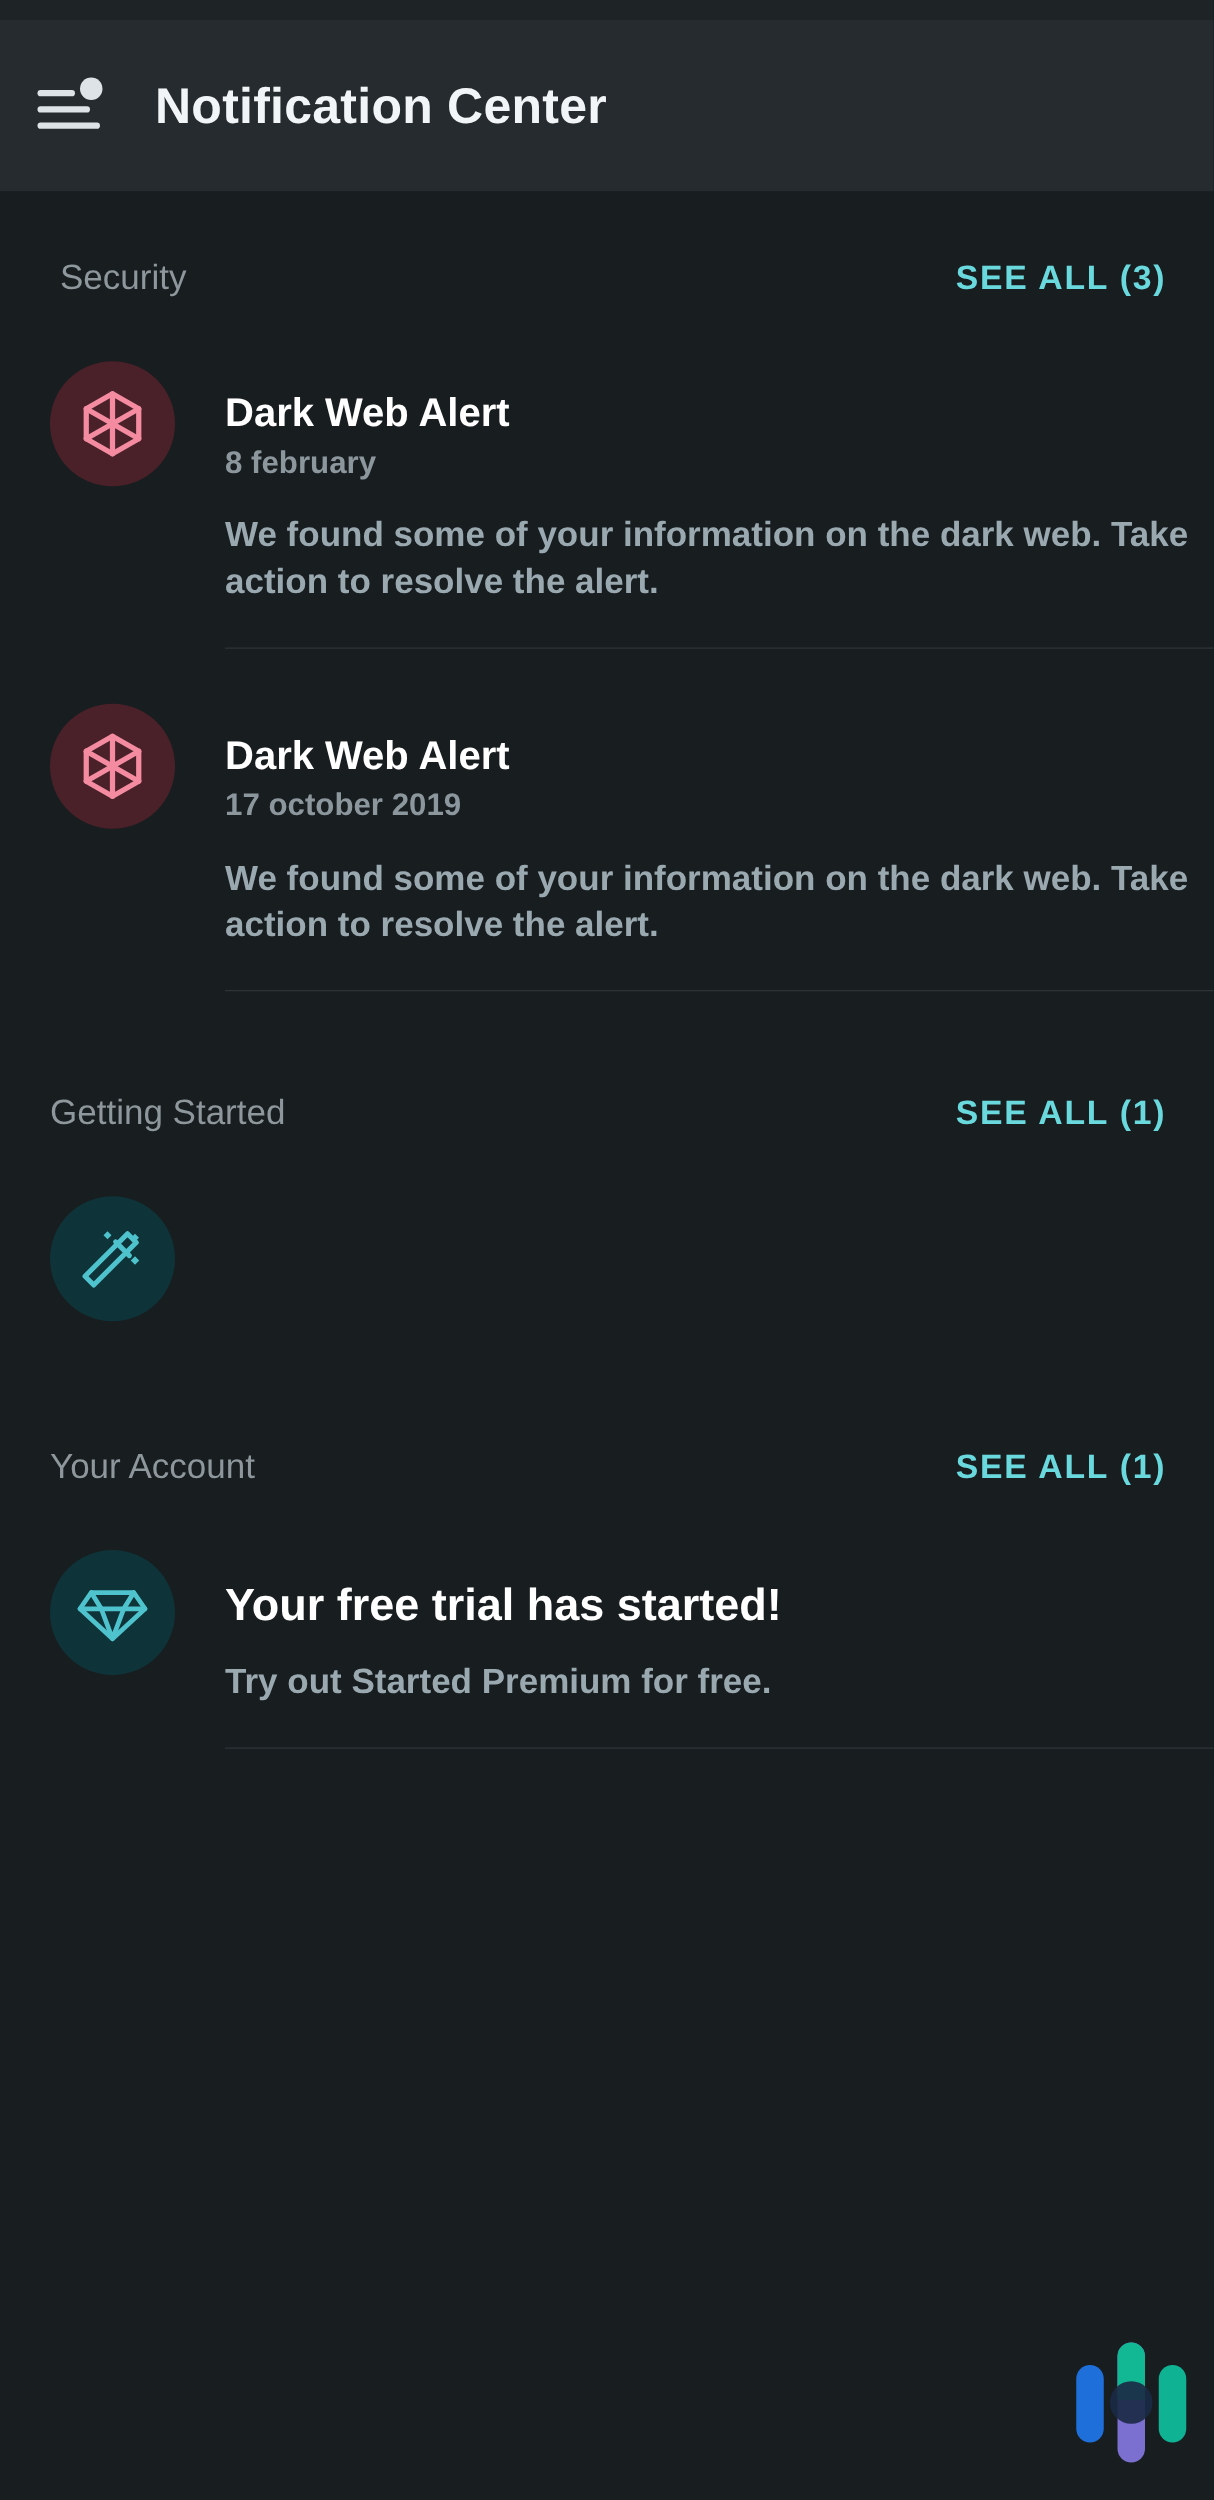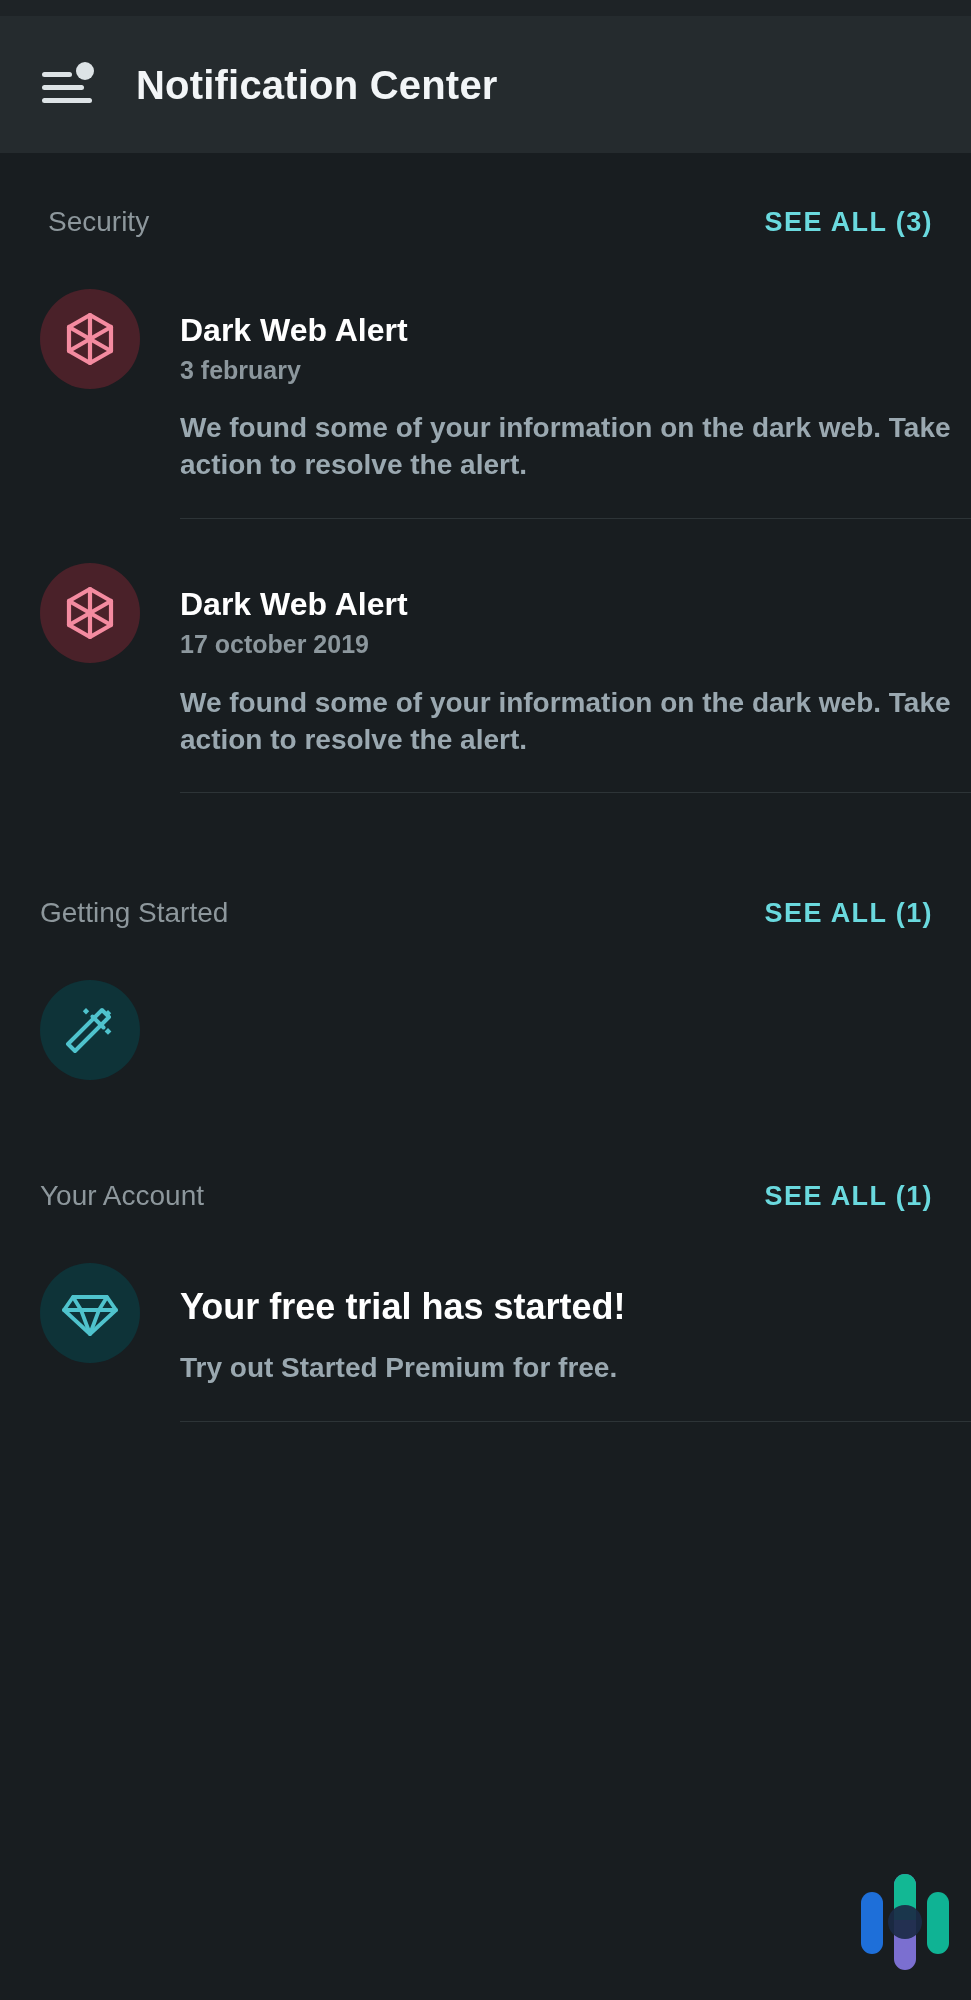--- a/index.html
+++ b/index.html
@@ -29,21 +29,21 @@
     background: #1e2326;
     width: 100%;
   }
 
   
   .app-bar {
     height: 137px;
     background: #252b2e;
     display: flex;
     align-items: center;
-    padding-left: 36px;
+    padding-left: 24px;
     box-sizing: border-box;
   }
   .menu-btn {
     width: 62px;
     height: 62px;
     position: relative;
     display: block;
     flex: 0 0 auto;
     cursor: pointer;
   }
@@ -183,21 +183,21 @@
             <g fill="none" stroke="#f48ba0" stroke-width="4.2" stroke-linejoin="round" stroke-linecap="round">
               <path d="M29 5 L50 17 L50 41 L29 53 L8 41 L8 17 Z"></path>
               <path d="M29 5 L29 53"></path>
               <path d="M8 17 L50 41"></path>
               <path d="M50 17 L8 41"></path>
             </g>
           </svg>
         </span>
         <div class="notif-body">
           <div class="notif-title sm">Dark Web Alert</div>
-          <div class="notif-date">3 february</div>
+          <div class="notif-date">8 february</div>
           <div class="notif-desc" style="margin-top:26px;">We found some of your information on the dark web. Take action to resolve the alert.</div>
           <div class="divider" style="margin-left:0; margin-top:34px;"></div>
         </div>
       </div>
 
       <div class="notif-row" style="margin-top:44px;">
         <span class="notif-icon red">
           <svg width="58" height="58" viewBox="0 0 58 58" xmlns="http://www.w3.org/2000/svg">
             <g fill="none" stroke="#f48ba0" stroke-width="4.2" stroke-linejoin="round" stroke-linecap="round">
               <path d="M29 5 L50 17 L50 41 L29 53 L8 41 L8 17 Z"></path>
@@ -210,21 +210,21 @@
         <div class="notif-body">
           <div class="notif-title sm">Dark Web Alert</div>
           <div class="notif-date">17 october 2019</div>
           <div class="notif-desc" style="margin-top:26px;">We found some of your information on the dark web. Take action to resolve the alert.</div>
           <div class="divider" style="margin-left:0; margin-top:34px;"></div>
         </div>
       </div>
     </div>
 
     <div class="section">
-      <div class="section-header" style="margin-top:106px;">
+      <div class="section-header" style="margin-top:83px;">
         <span class="section-title">Getting Started</span>
         <span class="see-all">SEE ALL (1)</span>
       </div>
 
       <div class="notif-row" style="margin-top:53px;">
         <span class="notif-icon teal">
           <svg width="56" height="56" viewBox="0 0 56 56" xmlns="http://www.w3.org/2000/svg">
             <g fill="none" stroke="#4fc3cd" stroke-width="4" stroke-linejoin="round" stroke-linecap="round">
               <path d="M7 49 L34 22 L41 15 L48 22 L14 56 Z" transform="translate(-1,-7)"></path>
               <path d="M30.5 14.5 L41.5 25.5"></path>

